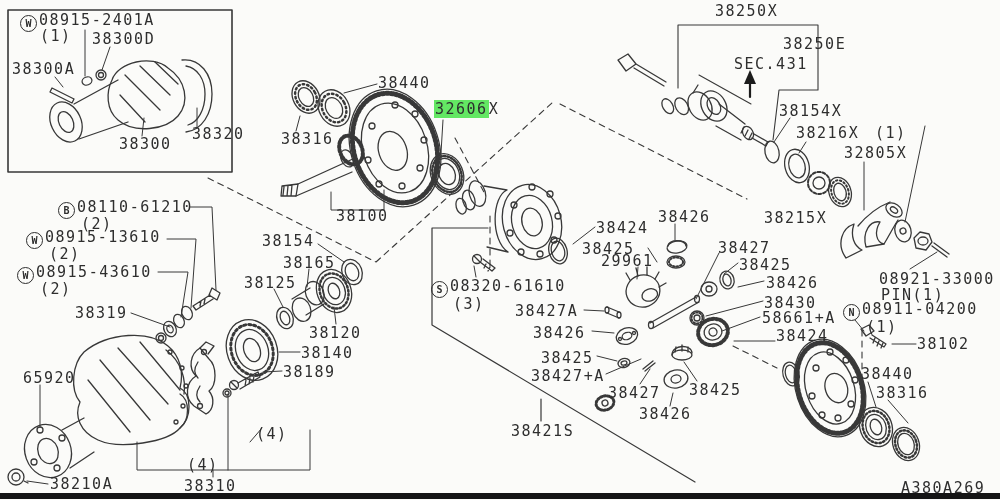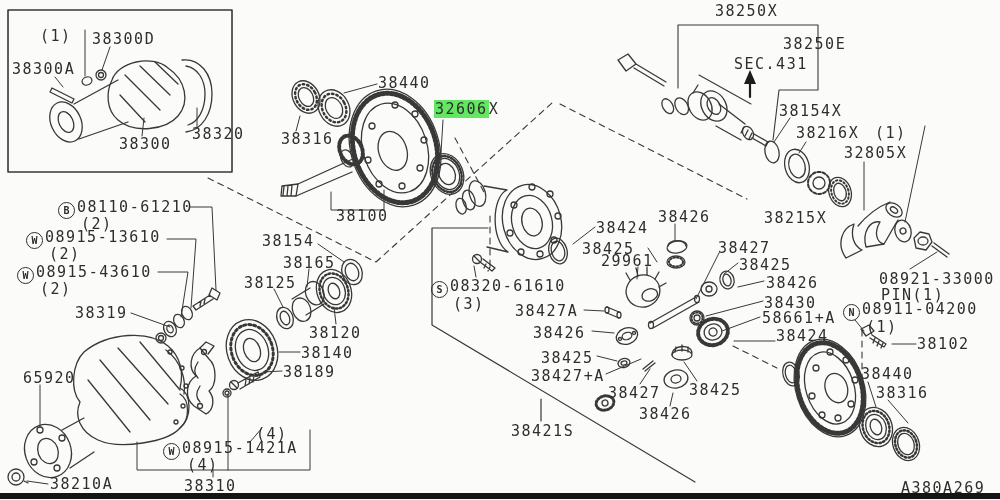--- a/index.html
+++ b/index.html
@@ -340,20 +340,21 @@
         M764,281 L738,287 M763,301 L706,316 M760,317 L722,331 M775,341 L734,341 M697,381 L684,362"></path>
     </g>
 
     <g>
       <path stroke-width="1.1" stroke-dasharray="6,5" d="M208,178 L376,262 M376,262 L553,102 M560,104 L747,199 M455,138 L486,196 M490,216 V268
            M733,346 L777,368 M862,330 V378"></path>
     </g>
   </g>
 </svg>
 
+<div class="lbl" style="left:20px;top:12px"><span class="circ">W</span><span>08915-2401A</span></div>
 <div class="lbl" style="left:40px;top:28px">(1)</div>
 <div class="lbl" style="left:92px;top:31px">38300D</div>
 <div class="lbl" style="left:12px;top:61px">38300A</div>
 <div class="lbl" style="left:192px;top:126px">38320</div>
 <div class="lbl" style="left:119px;top:136px">38300</div>
 
 <div class="lbl" style="left:378px;top:75px">38440</div>
 <div class="lbl" style="left:281px;top:131px">38316</div>
 <div class="lbl" style="left:434px;top:101px"><span class="hl" style="background: rgb(99, 231, 99);">32606</span><span>X</span></div>
 <div class="lbl" style="left:336px;top:208px">38100</div>
@@ -409,19 +410,18 @@
 <div class="lbl" style="left:766px;top:275px">38426</div>
 <div class="lbl" style="left:764px;top:295px">38430</div>
 <div class="lbl" style="left:762px;top:310px">58661+A</div>
 <div class="lbl" style="left:776px;top:328px">38424</div>
 <div class="lbl" style="left:689px;top:382px">38425</div>
 
 <div class="lbl" style="left:23px;top:370px">65920</div>
 <div class="lbl" style="left:50px;top:476px">38210A</div>
 <div class="lbl" style="left:184px;top:478px">38310</div>
 <div class="lbl" style="left:256px;top:426px">(4)</div>
-<div class="lbl" style="left:163px;top:440px"><span class="circ">W</span><span>08915-1421A</span></div>
 <div class="lbl" style="left:187px;top:457px">(4)</div>
 
 <div class="lbl" style="left:901px;top:480px">A380A269</div>
 
 <div id="botbar"></div>
 </div>
 
 </body></html>

